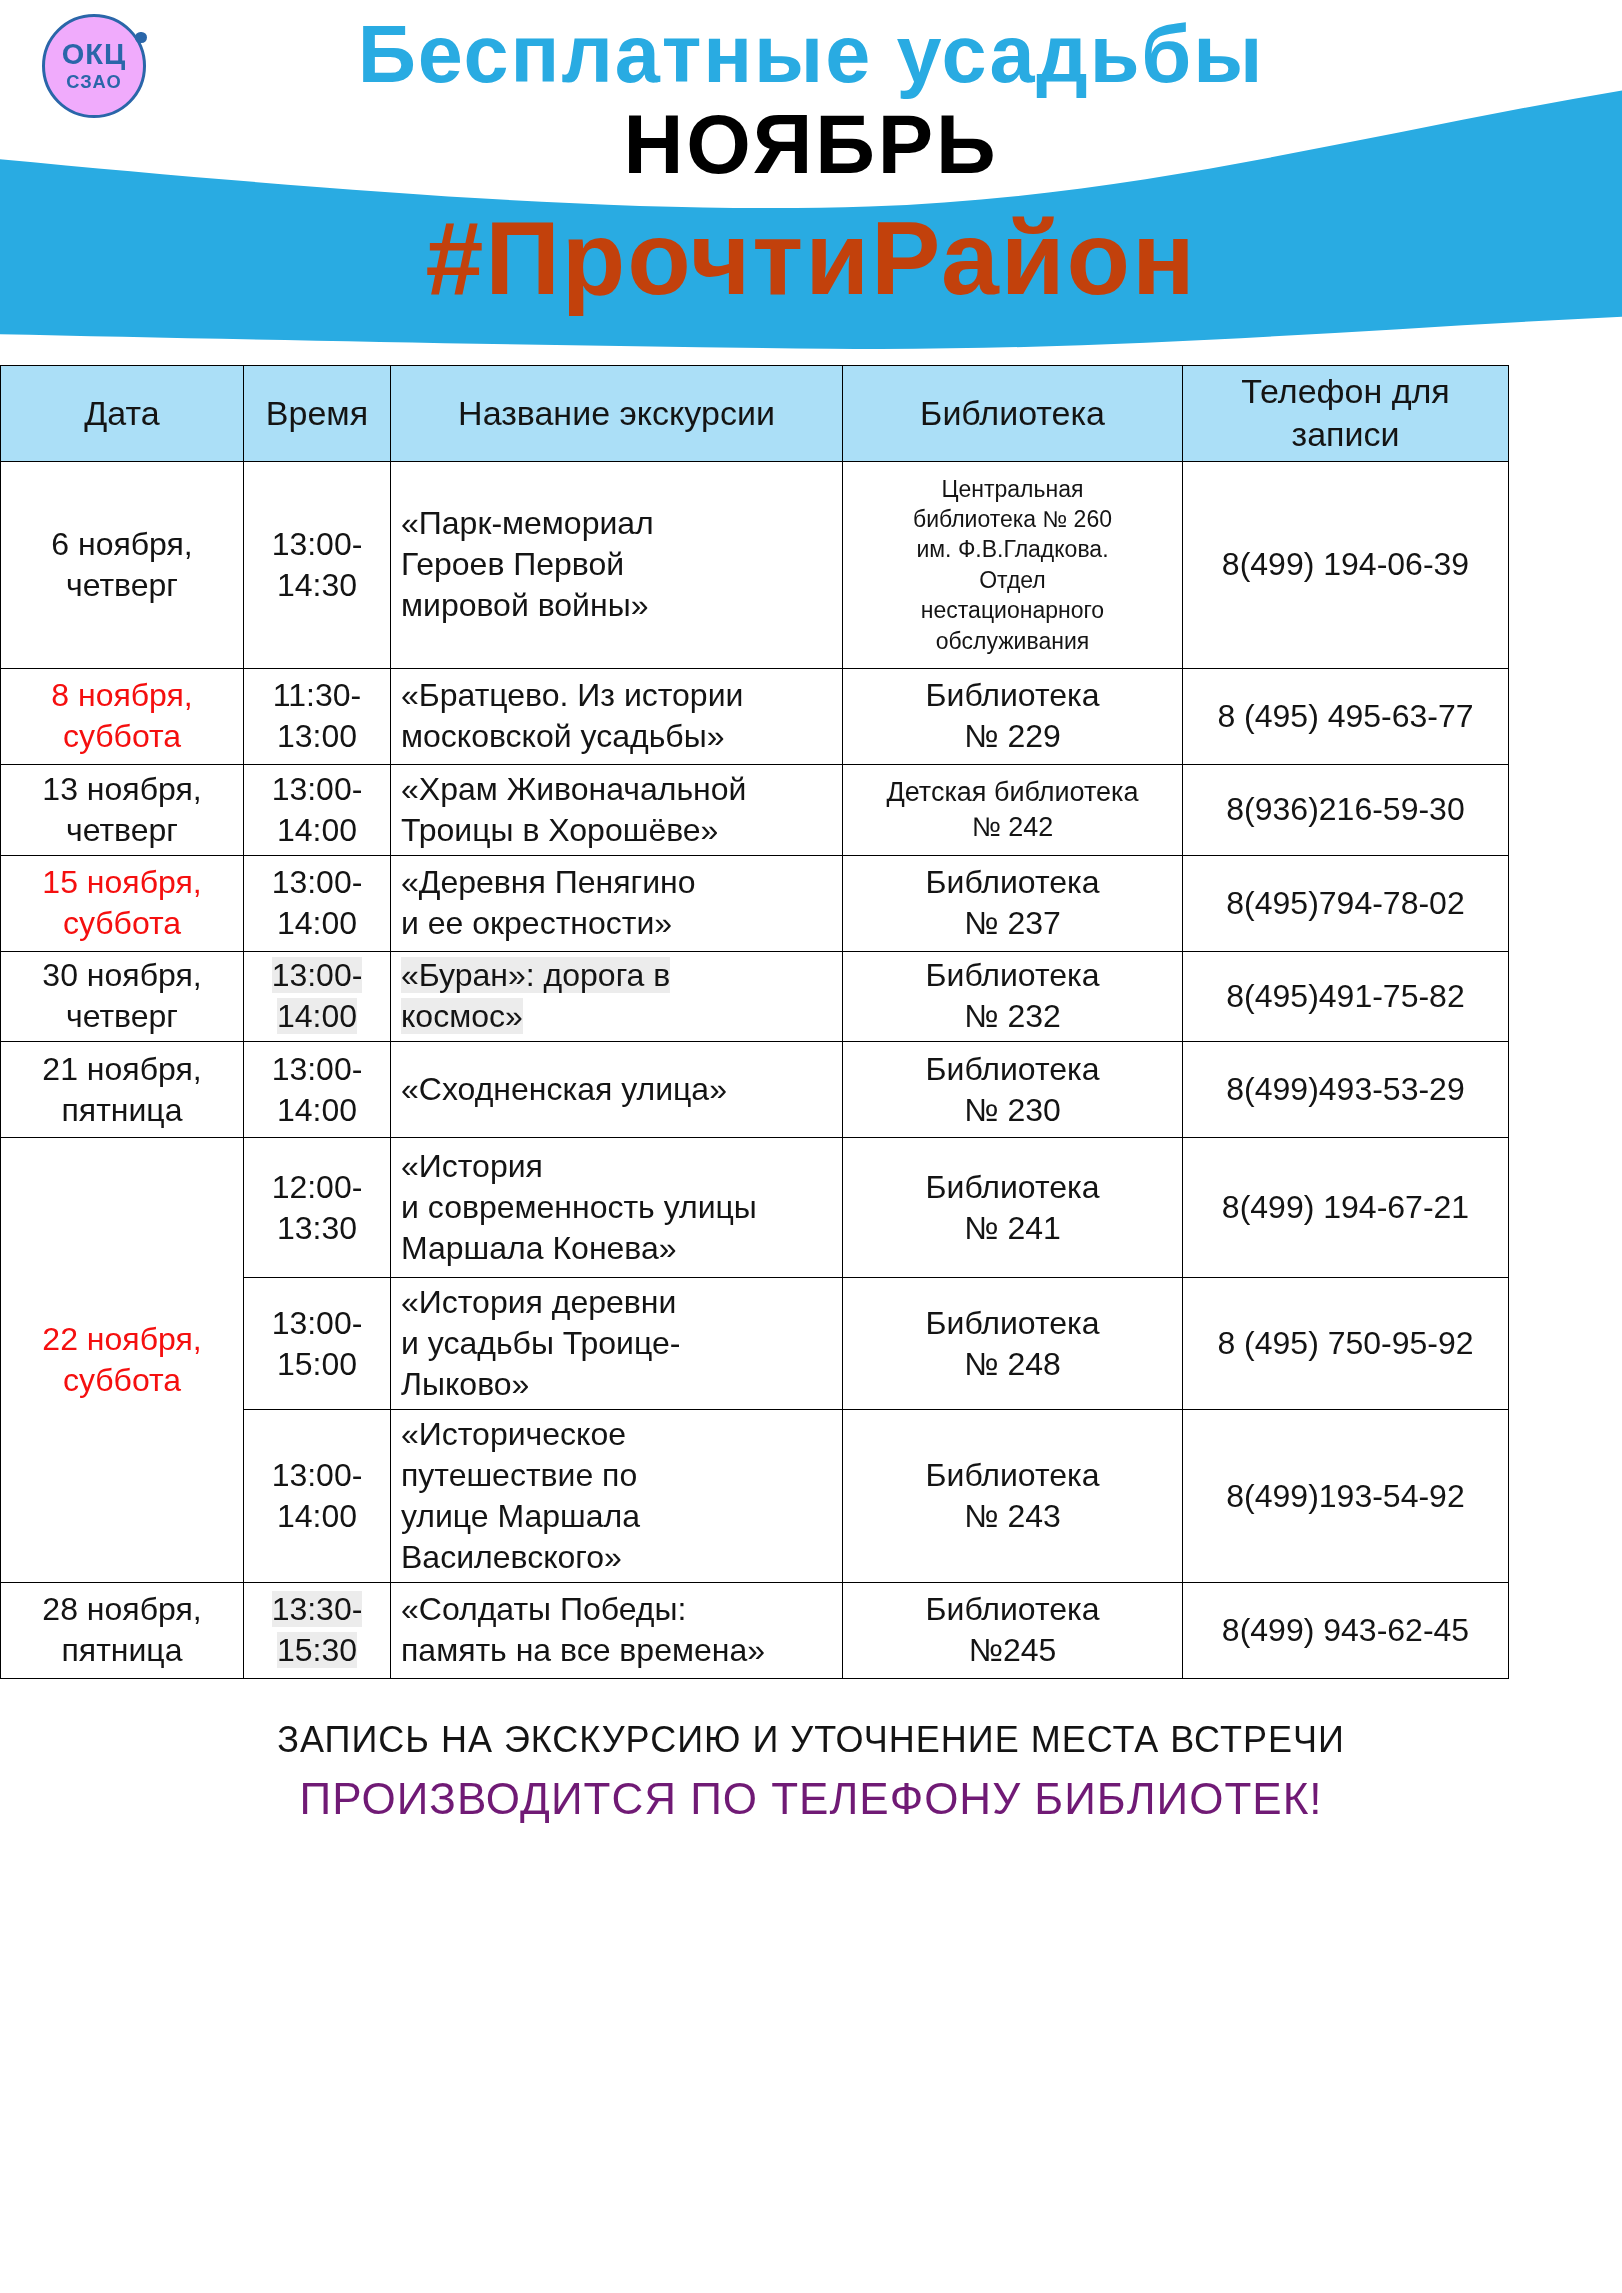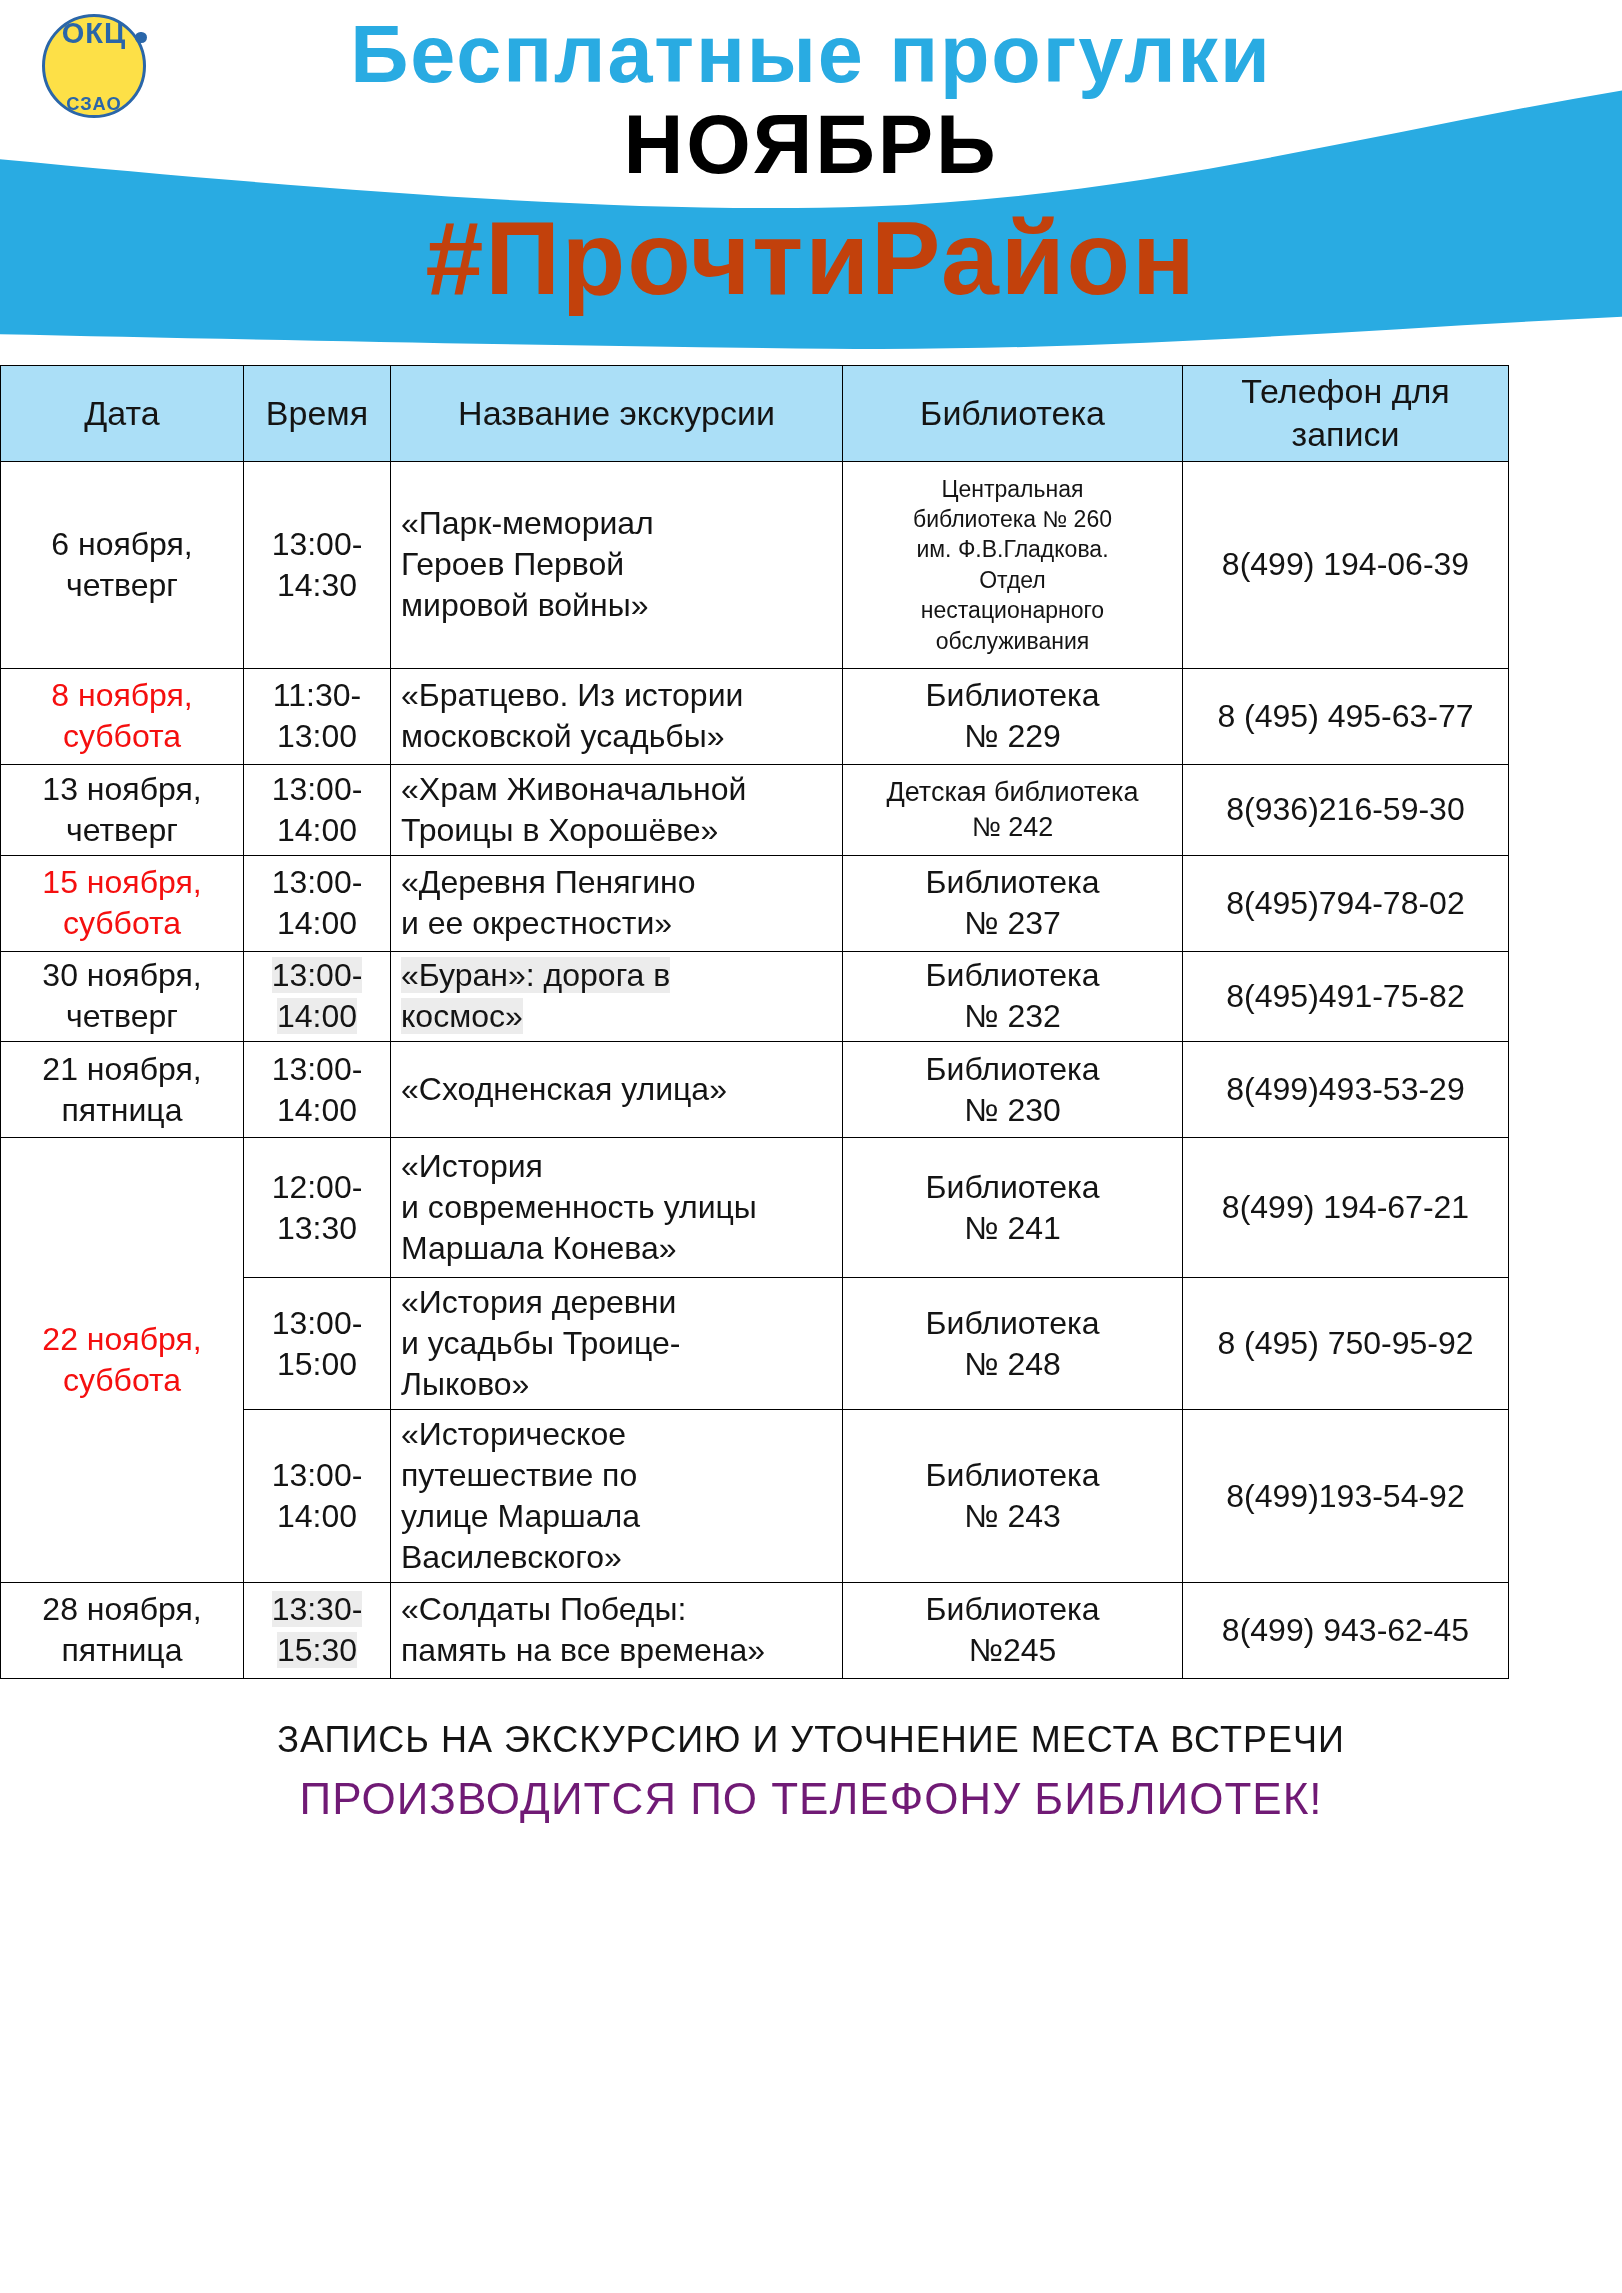--- a/index.html
+++ b/index.html
@@ -7,22 +7,22 @@
     width:1622px; height:2293px; position:relative;
     font-family:"Liberation Sans", sans-serif; color:#141414;
   }
 
   
   .top { position:relative; height:365px; overflow:visible; }
 
   .logo {
     position:absolute; left:42px; top:13.5px; width:98px; height:98px;
     border:3.9px solid #2a66a9; border-radius:50%;
-    display:flex; flex-direction:column; align-items:center; justify-content:space-between;
-    color:#2a66a9; font-weight:bold; background:#fde047; z-index:3;
+    display:flex; flex-direction:column; align-items:center; justify-content:center;
+    color:#2a66a9; font-weight:bold; background:#f0abfc; z-index:3;
   }
   .logo-line1 { font-size:29px; letter-spacing:1px; }
   .logo-line2 { font-size:18.3px; letter-spacing:1px; }
   .logo-dot {
     position:absolute; right:-3.9px; top:15.4px; width:11.6px; height:11.6px;
     background:#2a66a9; border-radius:50%;
   }
 
   .title {
     position:absolute; top:7.7px; left:0; width:100%; margin:0;
@@ -71,21 +71,21 @@
 </head>
 <body>
 
 <div class="top">
   <div class="logo">
     <span class="logo-line1">ОКЦ</span>
     <span class="logo-line2">СЗАО</span>
     <span class="logo-dot"></span>
   </div>
 
-  <h1 class="title">Бесплатные прогулки</h1>
+  <h1 class="title">Бесплатные усадьбы</h1>
   <div class="month">НОЯБРЬ</div>
 
   <svg class="banner" viewBox="0 0 1680 300" preserveAspectRatio="none" aria-hidden="true">
     <path d="M0,85 C350,118 650,142 900,134 C1180,125 1430,55 1680,14 L1680,248 C1420,260 1160,284 860,281 C560,278 240,271 0,266 Z" fill="#29abe2"></path>
   </svg>
 
   <div class="hashtag">#ПрочтиРайон</div>
 </div>
 
 <table class="schedule">

